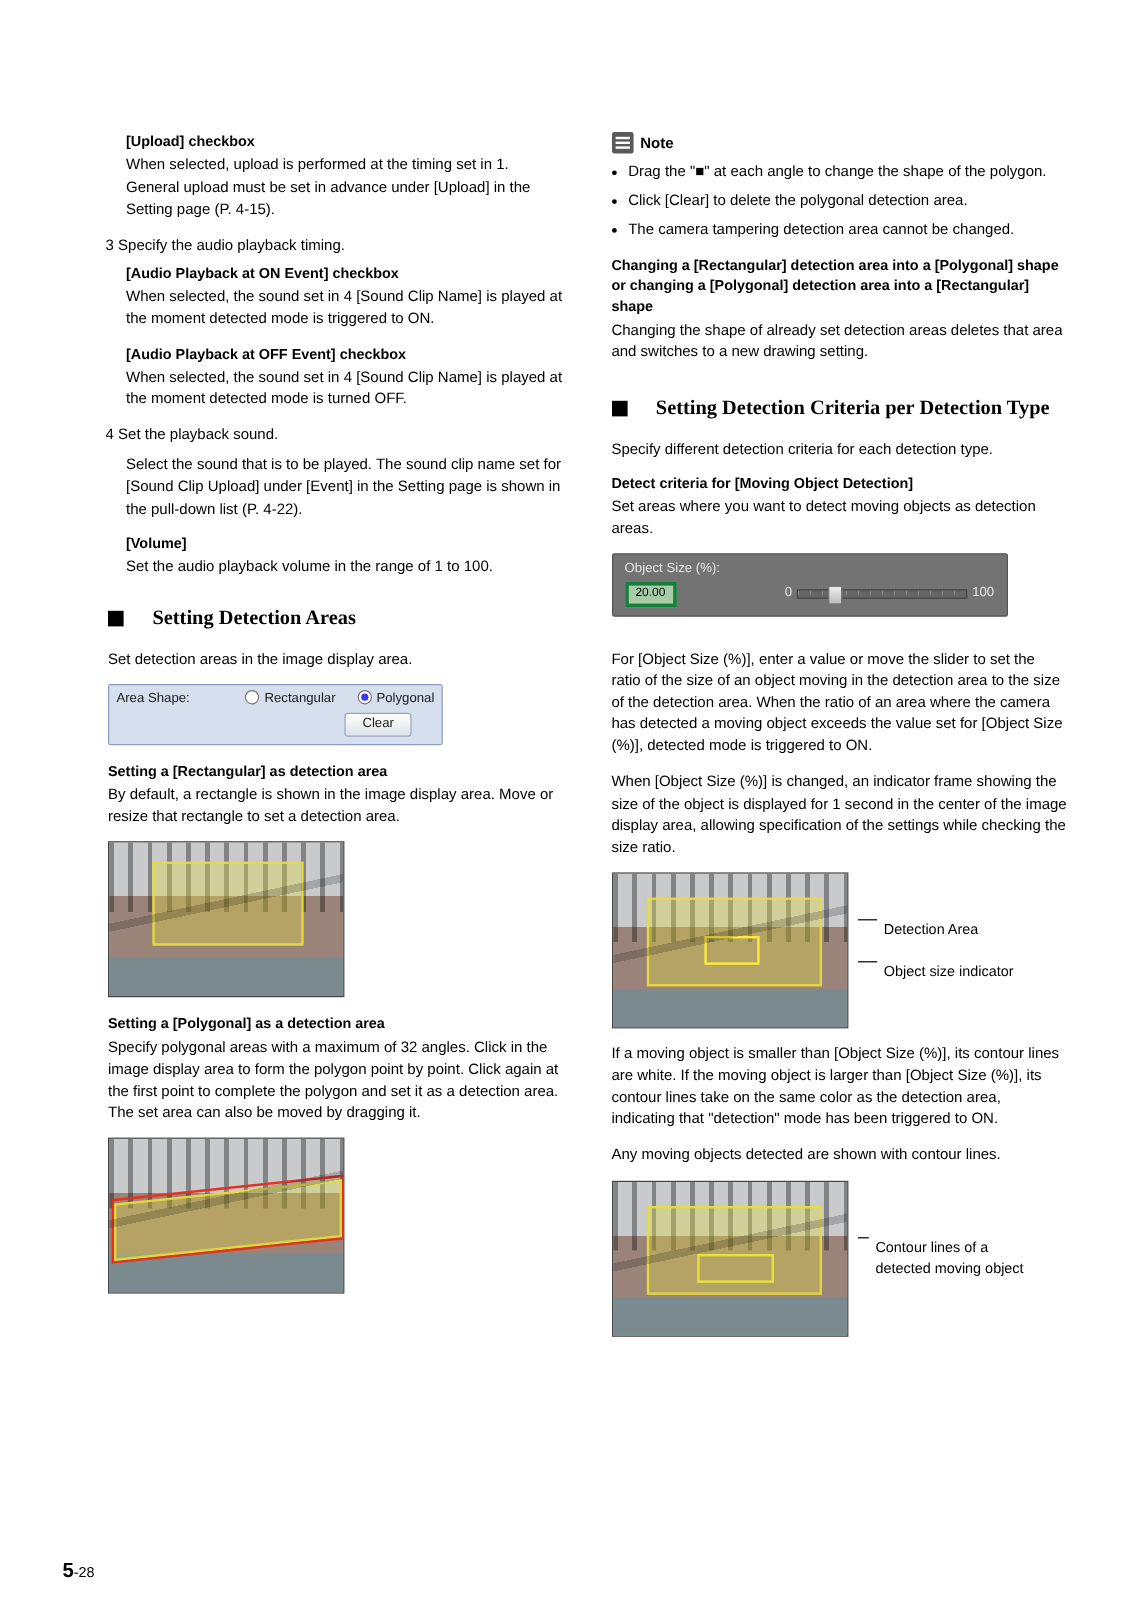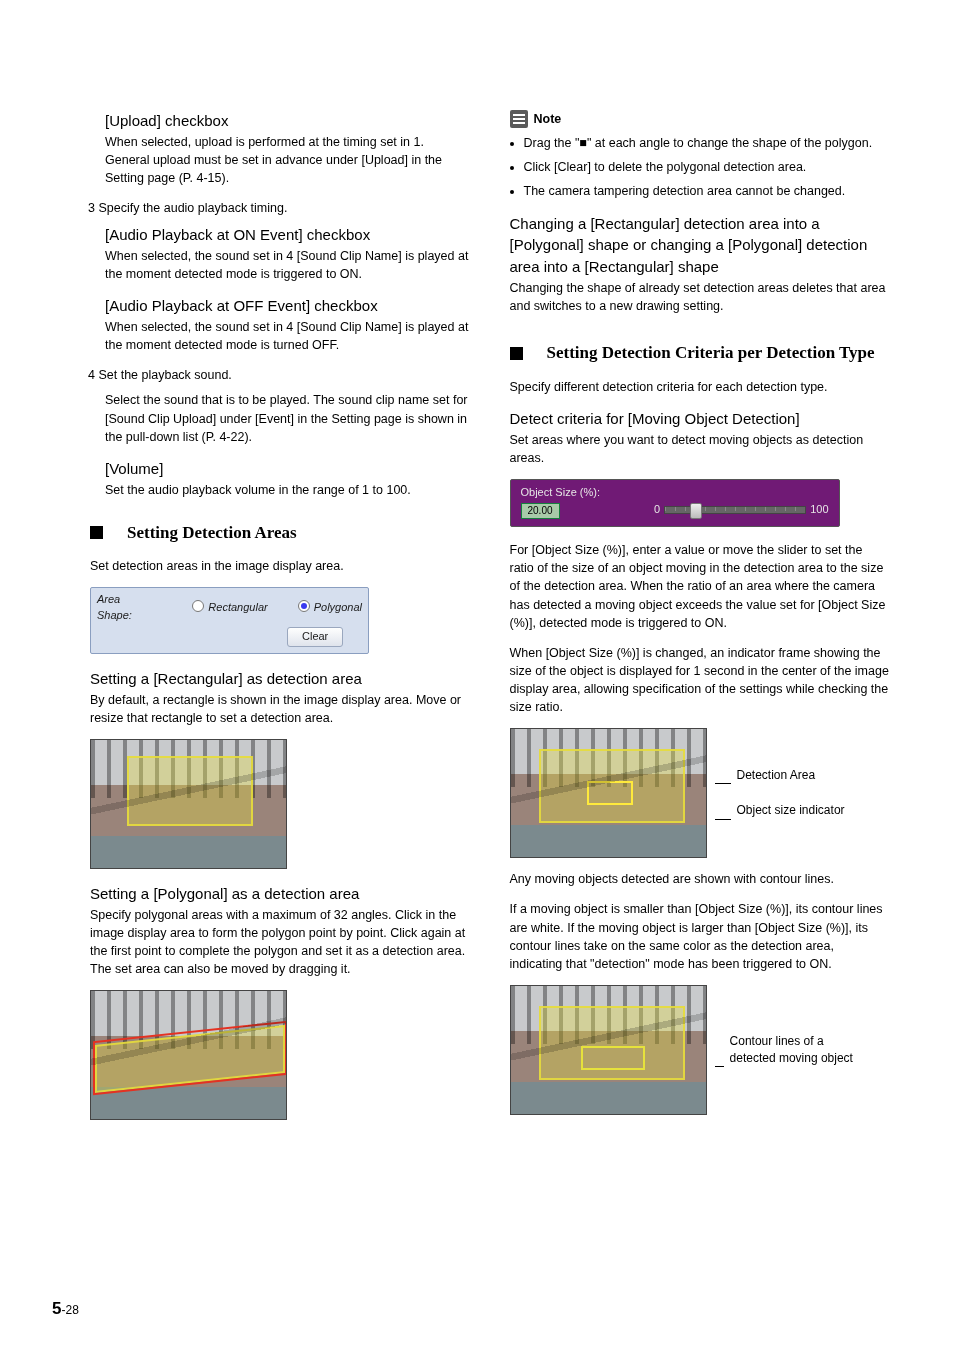--- a/index.html
+++ b/index.html
@@ -23,21 +23,21 @@
     display: flex;
     gap: 40px;
   }
   .col {
     flex: 1 1 0;
     min-width: 0;
   }
 
   .sub-indent { margin-left: 15px; }
 
-  h4 { margin: 0 0 2px 0; font-weight: normal; font-size: 15px; }
+  h4 { margin: 0 0 2px 0; font-weight: bold; font-size: 12px; }
   .lead { margin-left: -17px; }
   p { margin: 0 0 10px 0; }
   .para { margin: 0 0 12px 0; }
 
   .h2 {
     font-family: Georgia, "Times New Roman", serif;
     font-weight: bold;
     font-size: 17px;
     display: flex;
     align-items: center;
@@ -58,22 +58,21 @@
     border-radius: 2px;
     padding: 4px 6px 6px 6px;
     width: 265px;
     margin-bottom: 14px;
     font-size: 11px;
     color: #1a1a1a;
   }
   .widget-area .row1 {
     display: flex;
     align-items: center;
-    gap: 30px;
-    font-style: italic;
+    gap: 18px;
   }
   .widget-area .radio {
     display: flex; align-items: flex-start; gap: 4px;
   }
   .widget-area .radio .rad {
     width: 10px; height: 10px; border-radius: 50%;
     border: 1px solid #777; background: #fff;
     display: inline-block; position: relative;
   }
   .widget-area .radio .rad.sel::after {
@@ -85,33 +84,33 @@
     border: 1px solid #9aa7be;
     border-radius: 3px;
     padding: 1px 14px;
     font-size: 11px;
     margin-top: 3px;
     margin-left: 190px;
   }
 
   
   .widget-obj {
-    background: #701a75;
+    background: #737373;
     color: #e6e6e6;
     border: 1px solid #555;
     border-radius: 2px;
     width: 308px;
     padding: 5px 10px 7px 10px;
     font-size: 11px;
-    margin-bottom: 14px;
+    margin-bottom: 26px;
   }
   .widget-obj .inp {
     display:inline-block;
     background:#a8cba8;
-    border:1px solid #15803d;
+    border:3px solid #15803d;
     color:#000;
     padding: 0 6px;
     font-size: 10px;
     margin-top: 2px;
   }
   .widget-obj .slider {
     display:inline-block;
     position: relative;
     width: 140px; height: 6px;
     background: repeating-linear-gradient(to right, #888 0 1px, transparent 1px 10px) top/100% 4px no-repeat,
@@ -165,21 +164,21 @@
   }
   .overlay-thin-yellow {
     position:absolute; border:2px solid #e6e23c;
   }
 
   
   .annot-fig {
     display:flex; align-items:center; gap:8px; margin-bottom:12px;
   }
   .annot-fig .lines { display:flex; flex-direction:column; gap:18px; font-size:12px; }
-  .annot-fig .line { display:flex; align-items:flex-end; gap:6px; }
+  .annot-fig .line { display:flex; align-items:flex-start; gap:6px; }
   .annot-fig .hr { height:1px; width:16px; background:#000; }
 
   
   .note-head { display:flex; align-items:flex-start; gap:6px; font-weight:bold; margin-bottom:6px; }
   .note-icon {
     width:18px; height:18px; background:#5a5a5a; border-radius:2px;
     display:flex; flex-direction:column; justify-content:center; gap:2px; padding:3px; box-sizing:border-box;
   }
   .note-icon i { display:block; height:2px; background:#fff; }
   ul.note-list { margin:0 0 12px 0; padding-left: 14px; }
@@ -331,22 +330,22 @@
             <span class="hr"></span>
               <span>Detection Area</span>
           </div>
           <div class="line">
             <span class="hr"></span>
               <span>Object size indicator</span>
           </div>
         </div>
       </div>
 
+      <p class="para">If a moving object is smaller than [Object Size (%)], its contour lines are white. If the moving object is larger than [Object Size (%)], its contour lines take on the same color as the detection area, indicating that "detection" mode has been triggered to ON.</p>
       <p class="para">Any moving objects detected are shown with contour lines.</p>
-      <p class="para">If a moving object is smaller than [Object Size (%)], its contour lines are white. If the moving object is larger than [Object Size (%)], its contour lines take on the same color as the detection area, indicating that "detection" mode has been triggered to ON.</p>
 
       <div class="annot-fig">
         <div class="camshot">
           <div class="overlay-rect" style="left:28px; top:20px; width:142px; height:70px;"></div>
           <div class="overlay-thin-yellow" style="left:70px; top:60px; width:60px; height:20px;"></div>
         </div>
         <div class="lines">
           <div class="line" style="max-width:140px">
             <span class="hr"></span>
               <span>Contour lines of a detected moving object</span>

